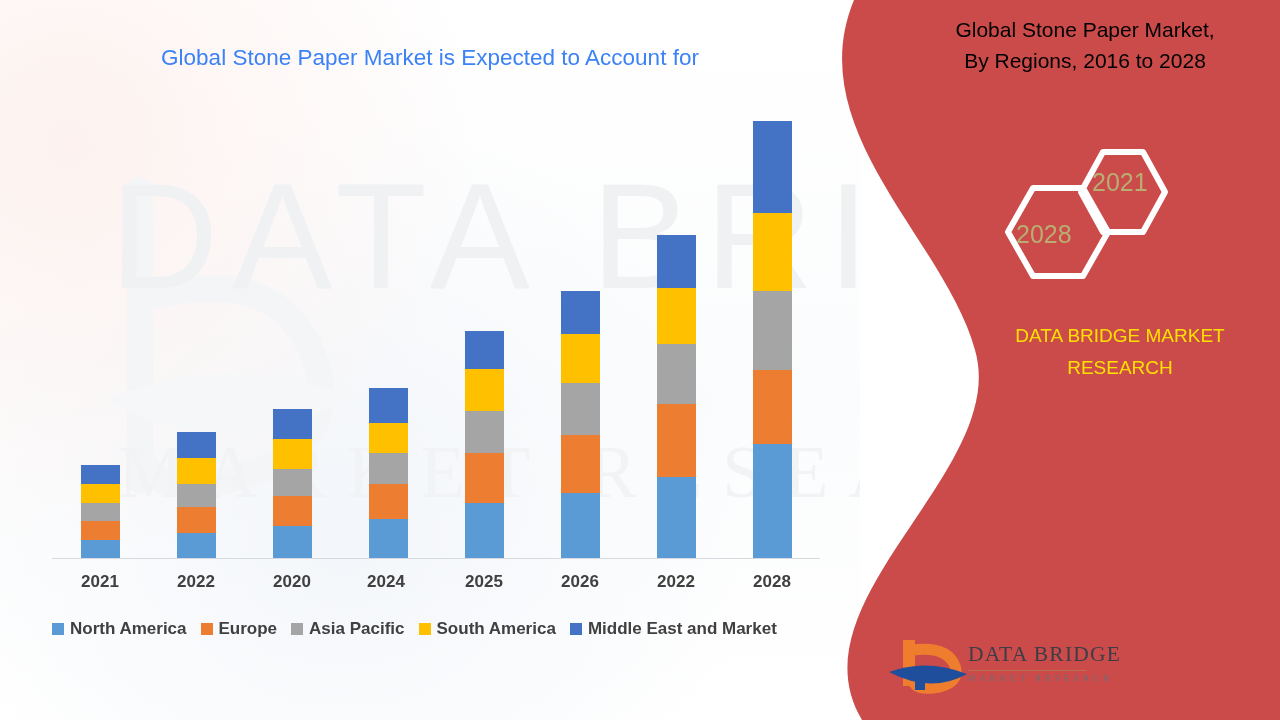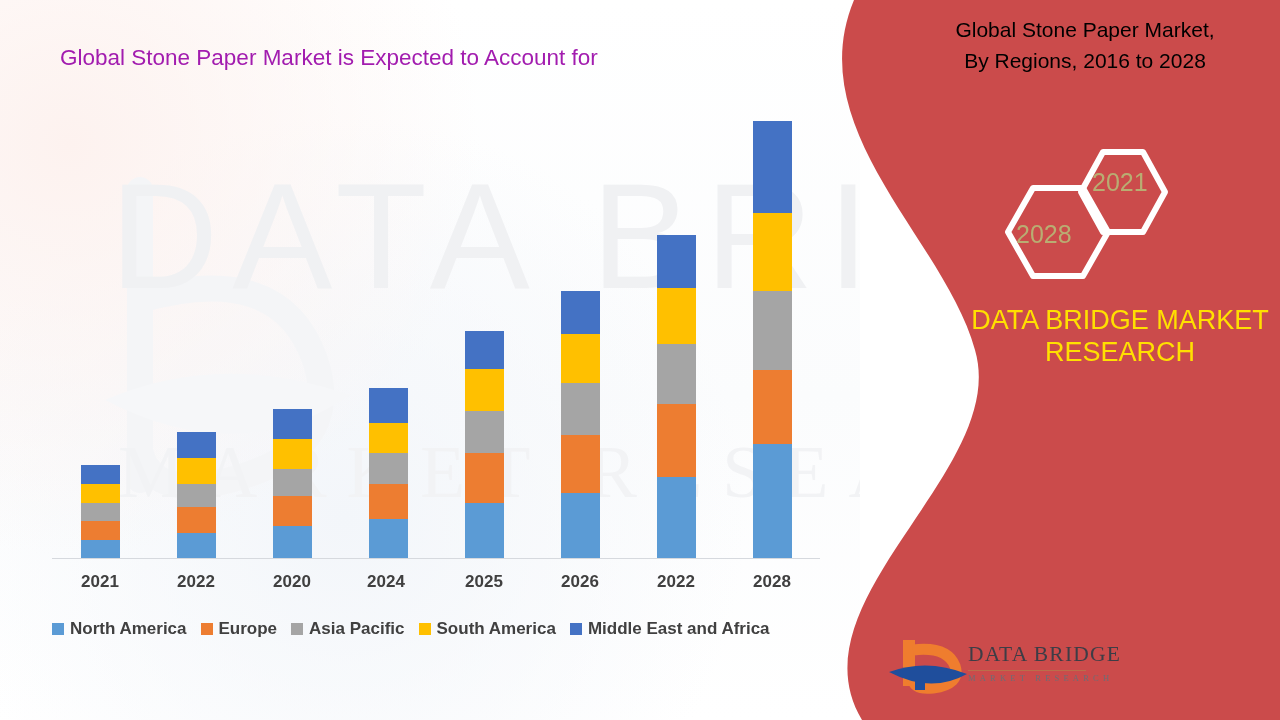--- a/index.html
+++ b/index.html
@@ -21,22 +21,22 @@
 
   
   .watermark{position:absolute;left:0;top:0;width:860px;height:720px;overflow:hidden;pointer-events:none;}
   .wm-line1{position:absolute;left:110px;top:150px;font-size:150px;letter-spacing:14px;
     color:#f0f1f3;font-family:"Liberation Sans", sans-serif;font-weight:400;white-space:nowrap;}
   .wm-line2{position:absolute;left:118px;top:430px;font-size:74px;letter-spacing:20px;
     color:#f2f3f5;font-family:"Liberation Serif", serif;font-weight:400;white-space:nowrap;}
   .wm-logo{position:absolute;left:80px;top:150px;width:330px;height:400px;pointer-events:none;}
 
   
-  .chart-title{position:absolute;left:60px;top:40px;width:740px;
-    color:#a21caf;font-size:22.5px;line-height:35px;font-family:"Liberation Sans", sans-serif;font-weight:400;}
+  .chart-title{position:absolute;left:60px;top:40px;width:740px;text-align:center;
+    color:#3b82f6;font-size:22.5px;line-height:35px;font-family:"Liberation Sans", sans-serif;font-weight:400;}
   .axis-line{position:absolute;left:52px;top:558px;width:768px;height:1px;background:#d6d9de;}
   .bars{position:absolute;left:52px;top:120px;width:768px;height:439px;}
   .bar{position:absolute;bottom:0;width:39px;}
   .seg{width:100%;display:block;}
   .xlabels{position:absolute;left:52px;top:572px;width:768px;height:30px;}
   .xlab{position:absolute;width:80px;text-align:center;color:#404040;font-size:17px;font-weight:700;
     font-family:"Liberation Sans", sans-serif;}
 
   
   .legend{position:absolute;left:52px;top:616px;width:780px;height:26px;
@@ -47,22 +47,22 @@
     font-family:"Liberation Sans", sans-serif;}
 
   
   .red-panel{position:absolute;left:0;top:0;width:1280px;height:720px;pointer-events:none;}
   .panel-title{position:absolute;left:905px;top:14px;width:360px;text-align:center;
     color:#000000;font-size:21px;line-height:31px;font-family:"Liberation Sans", sans-serif;font-weight:400;}
   .hexwrap{position:absolute;left:975px;top:140px;width:230px;height:160px;}
   .hex-label{position:absolute;color:#b9ad72;font-family:"Liberation Sans", sans-serif;font-weight:400;}
   .hex-2021{left:1092px;top:168px;font-size:25px;}
   .hex-2028{left:1016px;top:220px;font-size:25px;}
-  .brand{position:absolute;left:970px;top:304px;width:300px;text-align:center;
-    color:#ffe000;font-size:27px;line-height:32px;font-family:"Liberation Sans", sans-serif;font-weight:400;}
+  .brand{position:absolute;left:970px;top:320px;width:300px;text-align:center;
+    color:#ffe000;font-size:19px;line-height:32px;font-family:"Liberation Sans", sans-serif;font-weight:400;}
 
   
   .logo{position:absolute;left:885px;top:632px;width:215px;height:62px;}
   .logo-txt1{position:absolute;left:968px;top:642px;color:#3d3d46;font-size:21.5px;letter-spacing:1.2px;
     font-family:"Liberation Serif", serif;font-weight:400;}
   .logo-rule{position:absolute;left:968px;top:670px;width:118px;height:1px;background:#b96f4a;}
   .logo-txt2{position:absolute;left:968px;top:673px;color:#6d6d75;font-size:8.5px;letter-spacing:4.2px;
     font-family:"Liberation Serif", serif;font-weight:400;}
 </style>
 </head>
@@ -167,21 +167,21 @@
       <div class="leg-item">
         <span class="leg-swatch" style="background: rgb(165, 165, 165);"></span>
         <span class="leg-text">Asia Pacific</span>
       </div>
       <div class="leg-item">
         <span class="leg-swatch" style="background: rgb(255, 192, 0);"></span>
         <span class="leg-text">South America</span>
       </div>
       <div class="leg-item">
         <span class="leg-swatch" style="background: rgb(68, 114, 196);"></span>
-        <span class="leg-text">Middle East and Africa</span>
+        <span class="leg-text">Middle East and Market</span>
       </div>
     </div>
 
   <svg class="red-panel" viewBox="0 0 1280 720" preserveAspectRatio="none">
     <path d="M854 0 L1280 0 L1280 720 L862 720
              C 790 600, 1010 470, 975 350
              C 945 240, 800 130, 854 0 Z" fill="#cb4b4b"></path>
   </svg>
 
   <div class="panel-title">

